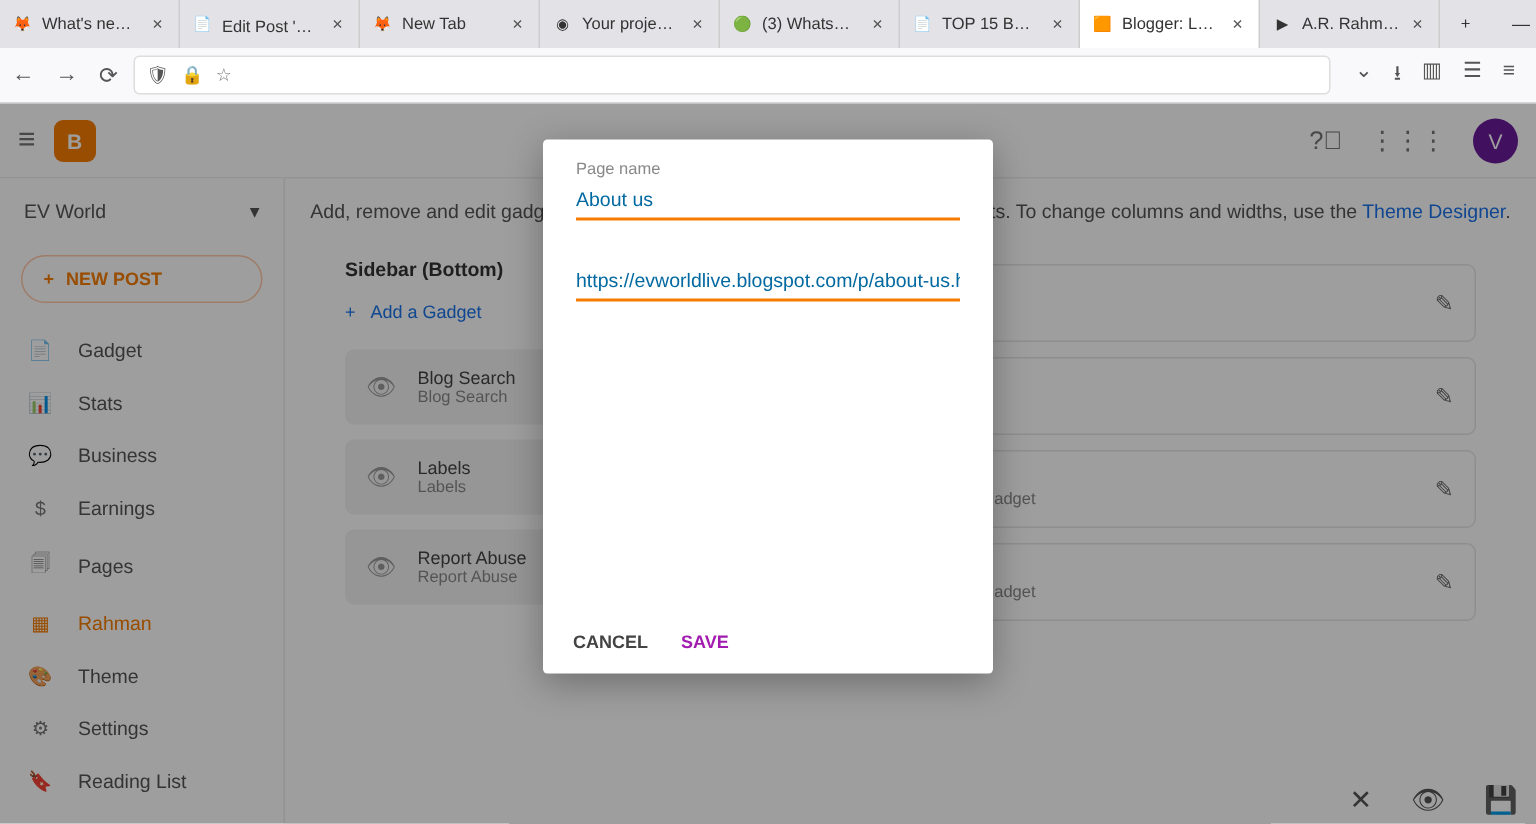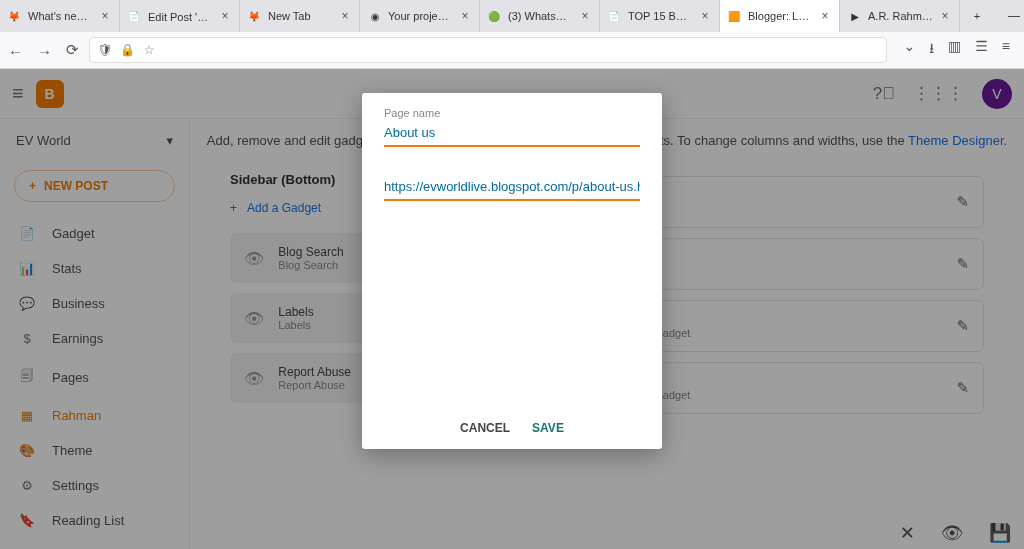--- a/index.html
+++ b/index.html
@@ -60,23 +60,23 @@
 
 
 .bottom-bar{position:absolute;right:12px;bottom:6px;display:flex;gap:26px;color:#555;font-size:18px}
 
 
 .scrim{position:absolute;top:0;left:0;right:0;height:481px;background:rgba(0,0,0,0.38)}
 .dialog{position:absolute;top:24px;left:50%;transform:translateX(-50%);width:300px;background:#fff;box-shadow:0 6px 24px rgba(0,0,0,0.3);border-radius:3px}
 .dialog-scroll{height:316px;overflow-y:scroll;padding:8px 22px}
 .field-label{font-size:11px;color:#888;margin-top:6px}
 .field-input{width:100%;border:none;border-bottom:2px solid #f57c00;font-size:13px;padding:6px 0 5px;outline:none;margin-bottom:26px;color:#0369a1}
-.dialog-buttons{display:flex;justify-content:center;gap:22px;padding:12px 20px 14px;font-size:12px;font-weight:bold}
+.dialog-buttons{display:flex;justify-content:flex-start;gap:22px;padding:12px 20px 14px;font-size:12px;font-weight:bold}
 .dialog-buttons .cancel{color:#444}
-.dialog-buttons .save{color:#0f766e}
+.dialog-buttons .save{color:#a21caf}
 
 .dialog-scroll::-webkit-scrollbar{width:11px}
 .dialog-scroll::-webkit-scrollbar-thumb{background:#c7c7c7;border-radius:3px}
 .dialog-scroll::-webkit-scrollbar-track{background:#f2f2f2}
 </style>
 </head>
 <body>
 
 <div class="browser-chrome">
   <div class="tab-bar" id="tab-bar">

